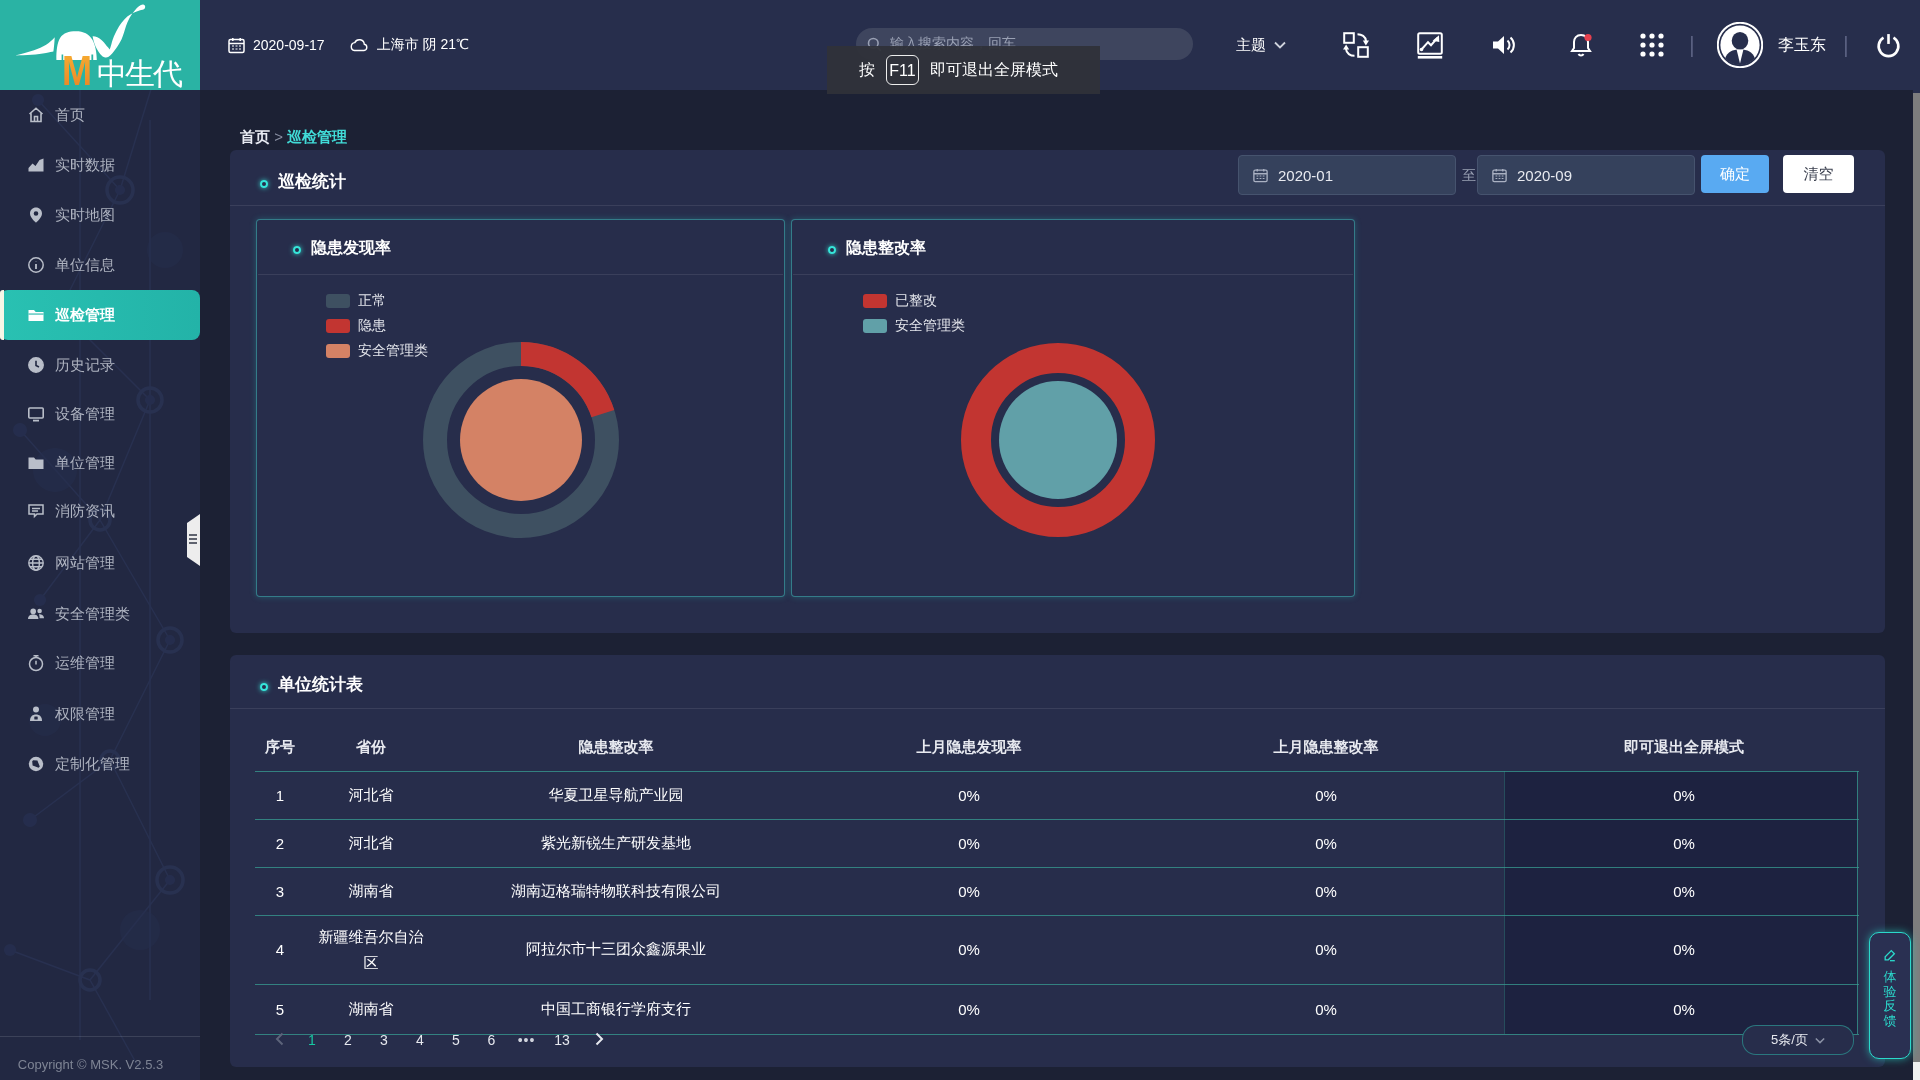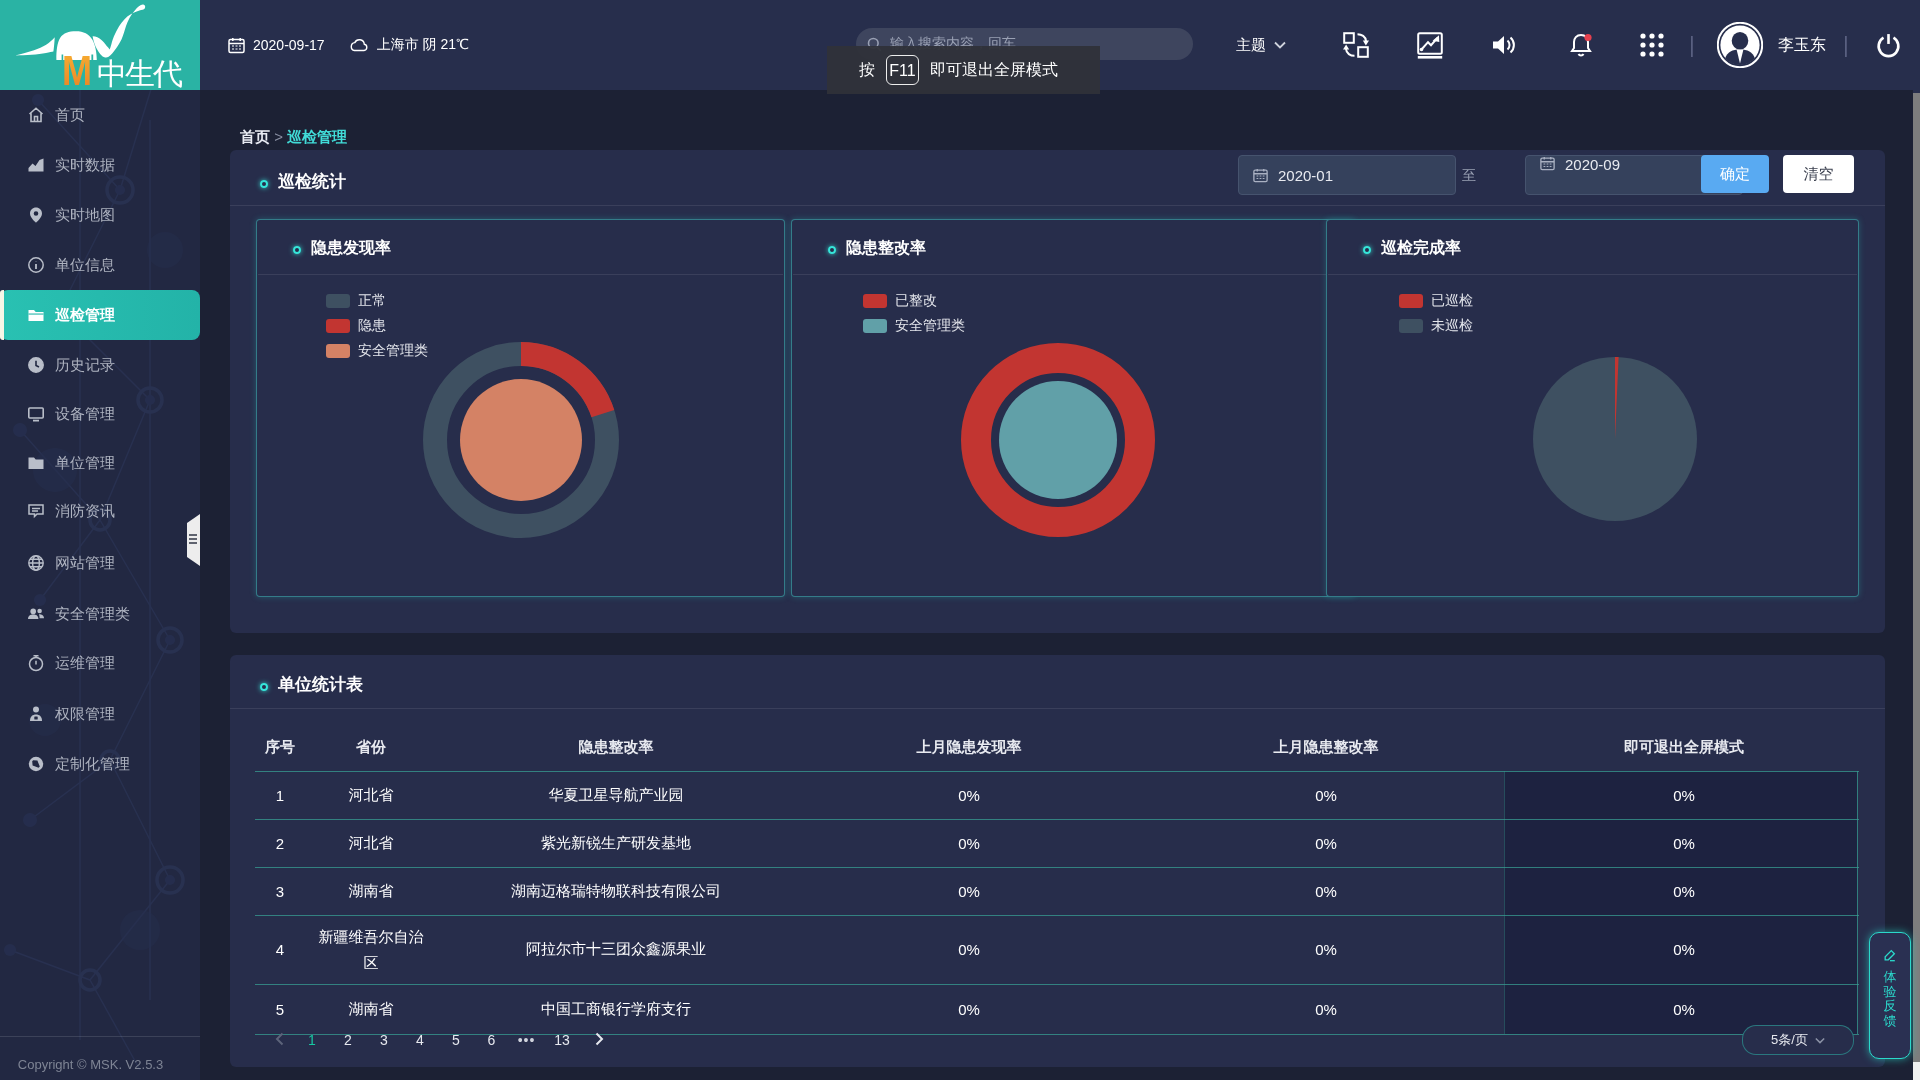--- a/index.html
+++ b/index.html
@@ -342,21 +342,21 @@
 
     <div class="abs" style="left:1008px;top:5px;width:218px;height:40px;background:#35415c;border:1px solid #46536e;border-radius:4px;display:flex;align-items:center;color:#e8eaf0;font-size:15px;">
       <svg width="15" height="15" viewBox="0 0 17 17" fill="none" stroke="#aab1c2" stroke-width="1.5" style="margin:0 10px 0 14px">
           <rect x="1" y="2.5" width="15" height="13" rx="1.5"></rect>
           <path d="M1 6.5 H16 M4.8 1 V4 M12.2 1 V4"></path>
           <path d="M4 9 H6 M7.5 9 H9.5 M11 9 H13 M4 12 H6 M7.5 12 H9.5 M11 12 H13" stroke-width="1.2"></path>
         </svg>
       2020-01
     </div>
     <div class="abs" style="left:1231px;top:5px;width:16px;height:40px;line-height:40px;color:#9aa1b4;font-size:14px;text-align:center;">至</div>
-    <div class="abs" style="left:1247px;top:5px;width:218px;height:40px;background:#35415c;border:1px solid #46536e;border-radius:4px;display:flex;color:#e8eaf0;font-size:15px;margin-left:48px;">
+    <div class="abs" style="left:1247px;top:5px;width:218px;height:40px;background:#35415c;border:1px solid #46536e;border-radius:4px;display:flex;align-items:center;color:#e8eaf0;font-size:15px;">
       <svg width="15" height="15" viewBox="0 0 17 17" fill="none" stroke="#aab1c2" stroke-width="1.5" style="margin:0 10px 0 14px">
           <rect x="1" y="2.5" width="15" height="13" rx="1.5"></rect>
           <path d="M1 6.5 H16 M4.8 1 V4 M12.2 1 V4"></path>
           <path d="M4 9 H6 M7.5 9 H9.5 M11 9 H13 M4 12 H6 M7.5 12 H9.5 M11 12 H13" stroke-width="1.2"></path>
         </svg>
       2020-09
     </div>
     <div class="abs" style="left:1471px;top:5px;width:68px;height:38px;background:#59aaf2;border-radius:4px;line-height:38px;text-align:center;color:#fff;font-size:15px;">确定</div>
     <div class="abs" style="left:1553px;top:5px;width:71px;height:38px;background:#fff;border-radius:4px;line-height:38px;text-align:center;color:#3a3f4e;font-size:15px;">清空</div>
 
@@ -385,34 +385,20 @@
         <div class="lrow"><span class="sw" style="background:#61a0a8"></span>安全管理类</div>
       </div>
       <svg class="abs" style="left:166px;top:120px;" width="200" height="200" viewBox="0 0 200 200">
         <g transform="translate(100,100)">
           <circle r="82" fill="none" stroke="#c23531" stroke-width="30"></circle>
           <circle r="59" fill="#61a0a8"></circle>
         </g>
       </svg>
     </div>
 
-    <div class="card" style="left:1096px;top:69px;width:533px;height:378px;">
-      <div class="card-title"><span class="bullet"></span>巡检完成率</div>
-      <div class="card-div"></div>
-      <div class="legend" style="left:72px;top:68px;">
-        <div class="lrow"><span class="sw" style="background:#c23531"></span>已巡检</div>
-        <div class="lrow"><span class="sw" style="background:#3e5061"></span>未巡检</div>
-      </div>
-      <svg class="abs" style="left:188px;top:119px;" width="200" height="200" viewBox="0 0 200 200">
-        <g transform="translate(100,100)">
-          <circle r="82" fill="#3e5061"></circle>
-          <path d="M0 0 L0 -82 A82 82 0 0 1 3.6 -81.9 Z" fill="#c23531"></path>
-        </g>
-      </svg>
-    </div>
   </div>
 
   <div class="panel" style="left:230px;top:655px;width:1655px;height:412px;">
     <div class="ptitle" style="left:30px;top:18px;"><span class="bullet"></span>单位统计表</div>
     <div class="abs" style="left:0;top:53px;width:1655px;border-top:1px solid rgba(255,255,255,0.09);"></div>
 
     <div class="abs" style="left:1274px;top:116px;width:354px;height:263px;background:#1d2240;border-left:1px solid rgba(56,158,146,0.35);border-right:1px solid rgba(56,158,146,0.75);"></div>
     <table id="tbl">
       <colgroup>
           <col style="width:50px">

